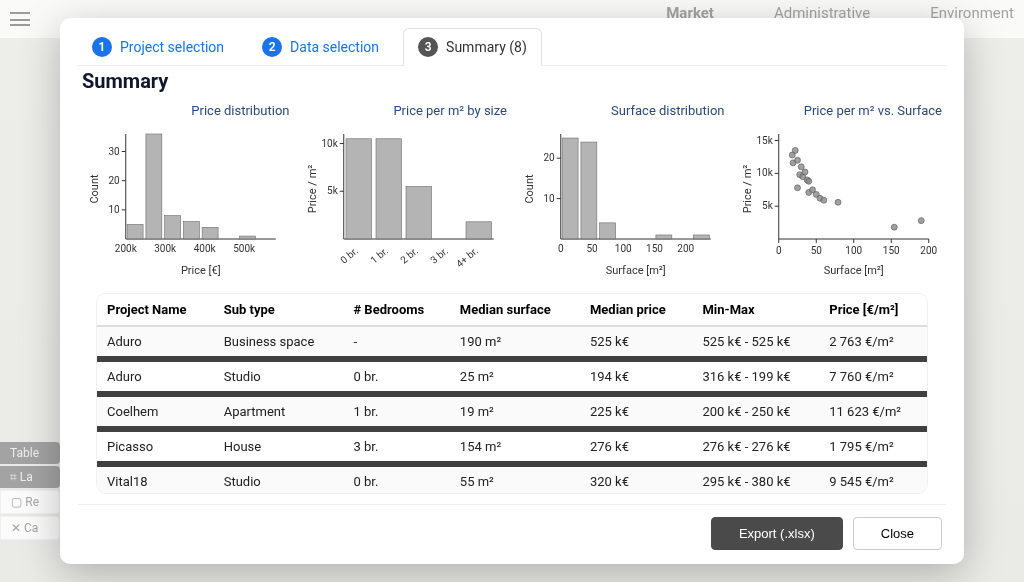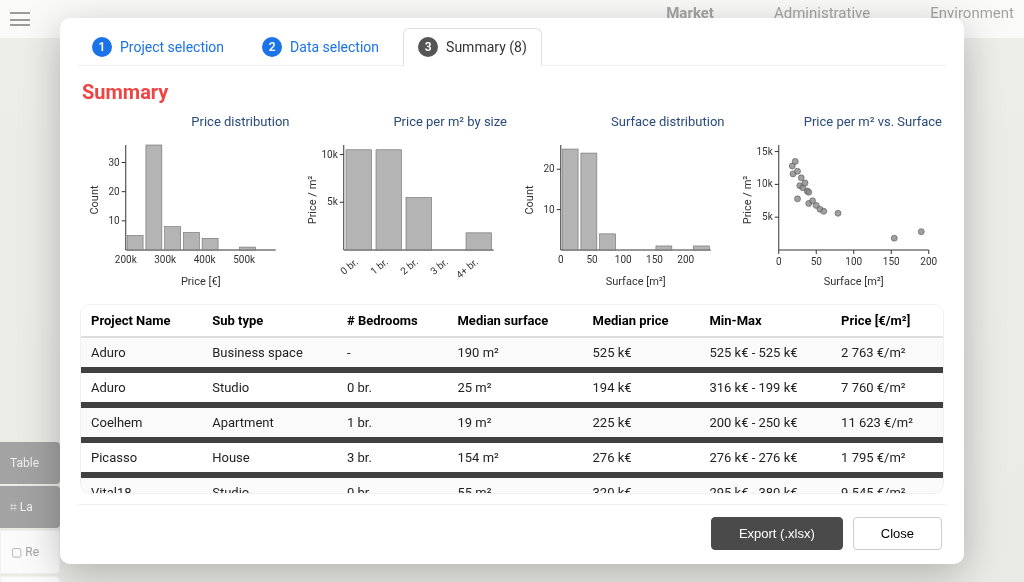--- a/index.html
+++ b/index.html
@@ -14,41 +14,41 @@
   .modal {
     position: absolute; top: 18px; left: 60px; right: 60px; bottom: 18px;
     background: #fff; border-radius: 10px; box-shadow: 0 10px 40px rgba(0,0,0,0.25);
     display: flex; flex-direction: column; padding: 0 18px;
   }
   .tabs { display:flex; gap:10px; padding:10px 0 0 0; border-bottom:1px solid #eee; font-size:14px;}
   .tab { display:flex; align-items:center; gap:8px; padding:8px 14px; color:#1a73e8; cursor:pointer; border-radius:6px 6px 0 0;}
   .tab .badge { width:20px; height:20px; border-radius:50%; background:#1a73e8; color:#fff; display:flex; align-items:center; justify-content:center; font-size:12px; font-weight:600;}
   .tab.active { color:#333; border:1px solid #e0e0e0; border-bottom:1px solid #fff; margin-bottom:-1px; background:#fff;}
   .tab.active .badge { background:#555; }
-  h2.summary-title { font-size:20px; font-weight:700; margin:14px 4px 10px; color:#ef4444;}
+  h2.summary-title { font-size:20px; font-weight:700; margin:3px 4px 10px; color:#0f172a;}
   .charts-row { display:flex; gap:10px; margin:0 4px 14px; }
   .chart-block { flex:1; }
   .chart-title { font-size:13px; color:#2a4a7a; text-align:right; margin-bottom:6px; }
   .chart-frame { height:155px; position:relative; }
   svg.chart { width:100%; height:100%; }
   .axis { stroke:#333; stroke-width:1; }
   .tick-label { font-size:10px; fill:#333; }
   .axis-label { font-size:11px; fill:#333; }
   .bar { fill:#9b9b9b; fill-opacity:0.75; stroke:#6b6b6b; stroke-width:0.6;}
   .dot { fill:#888; fill-opacity:0.8; stroke:#555; stroke-width:0.6;}
-  .table-wrap { flex:1; overflow:auto; border:1px solid #f0f0f0; border-radius:10px; margin:0 2px;}
+  .table-wrap { flex:1; overflow:auto; border:1px solid #f0f0f0; border-radius:10px; margin:0 18px;}
   table { width:100%; border-collapse:collapse; font-size:13px; }
   thead th { text-align:left; padding:8px 10px; font-weight:700; border-bottom:2px solid #ddd; background:#fff; position:sticky; top:0;}
   tbody td { padding:7px 10px; border-bottom:6px solid #404040; color:#222;}
   tbody tr:nth-child(odd) { background:#fafafa;}
   .footer { padding:12px 4px 14px; display:flex; justify-content:flex-end; gap:10px; border-top:1px solid #eee; margin-top:10px;}
   .btn { padding:8px 27px; font-size:13px; border-radius:4px; border:1px solid #ccc; background:#fff; cursor:pointer;}
   .btn.primary { background:#4a4a4a; color:#fff; border-color:#4a4a4a;}
   .left-stub { position:absolute; left:0; top:440px; width:60px; }
-  .left-stub .row { background:#333; color:#ddd; padding:14px 10px; font-size:12px; margin:2px 0; border-radius:0 4px 4px 0;}
+  .left-stub .row { background:#333; color:#ddd; padding:4px 10px; font-size:12px; margin:2px 0; border-radius:0 4px 4px 0;}
   .left-stub .row.light{background:#f5f5f5;color:#333;border:1px solid #ddd;}
 </style>
 </head>
 <body>
 
 <div class="backdrop">
   <div class="topbar">
     <div class="hamburger"></div>
   </div>
   <div class="toptabs">

